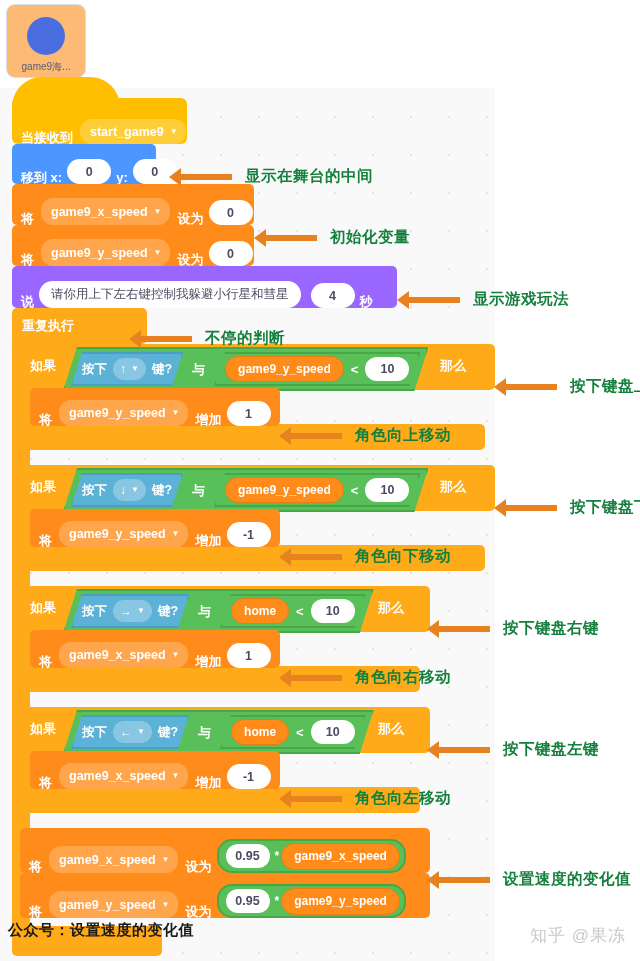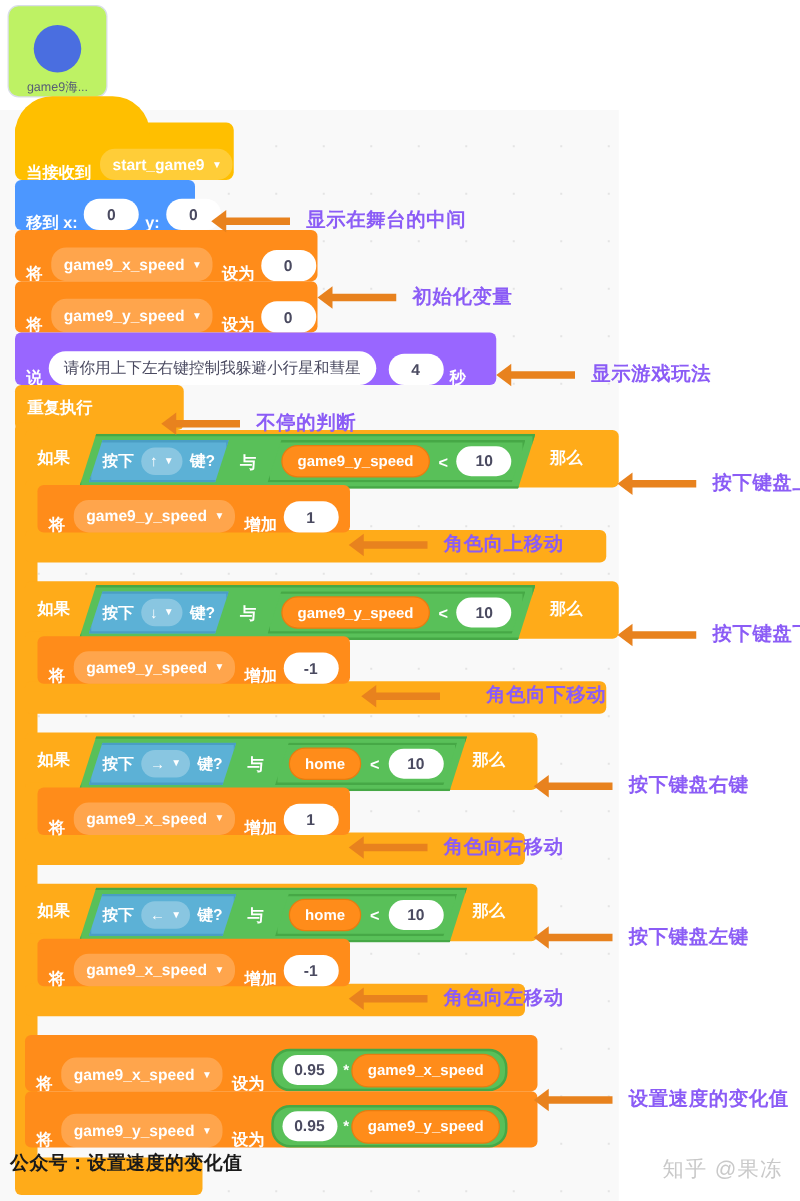--- a/index.html
+++ b/index.html
@@ -6,23 +6,23 @@
   body{
     width:640px;height:961px;position:relative;overflow:hidden;
     background:#ffffff;
     font-family:"Liberation Sans","DejaVu Sans",sans-serif;
     -webkit-font-smoothing:antialiased;
   }
 
   
   .sprite-card{
     position:absolute;left:6px;top:4px;width:80px;height:74px;
-    background:#bef264;border:1px solid #d9dde8;border-radius:9px;
+    background:#fdba74;border:1px solid #d9dde8;border-radius:9px;
     box-sizing:border-box;display:flex;flex-direction:column;
-    align-items:center;justify-content:flex-end;padding-top:8px;
+    align-items:center;justify-content:center;padding-top:8px;
   }
   .sprite-dot{width:38px;height:38px;border-radius:50%;background:#4a6ee0;}
   .sprite-label{font-size:10px;color:#575e75;margin-top:5px;white-space:nowrap;}
 
   
   .workspace{
     position:absolute;left:0;top:88px;width:495px;height:873px;
     background:#f9f9f9;
     background-image:radial-gradient(#e4e4e4 1px, transparent 1.1px);
     background-size:38px 38px;background-position:12px 10px;
@@ -100,21 +100,21 @@
 
   
   .anno{position:absolute;display:flex;align-items:center;}
   .arrow{position:relative;width:52px;height:6px;background:#e8821e;}
   .arrow::before{
     content:"";position:absolute;left:-11px;top:-6px;
     border-top:9px solid transparent;border-bottom:9px solid transparent;
     border-right:12px solid #e8821e;
   }
   .anno-text{
-    margin-left:13px;font-size:15.5px;font-weight:bold;color:#8b5cf6;
+    margin-left:13px;font-size:15.5px;font-weight:bold;color:#15803d;
     white-space:nowrap;letter-spacing:.5px;
   }
 
   .footer-note{
     position:absolute;left:8px;top:921px;font-size:15px;font-weight:bold;
     color:#1a1a1a;white-space:nowrap;letter-spacing:.5px;
   }
   .watermark{
     position:absolute;right:14px;top:924px;font-size:17px;color:#c9c9c9;
     white-space:nowrap;letter-spacing:1px;
@@ -355,21 +355,21 @@
   <span class="anno-text">按下键盘上键</span>
 </div>
 <div class="anno" style="left:290px;top:425px;">
   <span class="arrow"></span>
   <span class="anno-text">角色向上移动</span>
 </div>
 <div class="anno" style="left:505px;top:497px;">
   <span class="arrow"></span>
   <span class="anno-text">按下键盘下键</span>
 </div>
-<div class="anno" style="left:300px;top:546px;gap:24px;">
+<div class="anno" style="left:290px;top:546px;">
   <span class="arrow"></span>
   <span class="anno-text">角色向下移动</span>
 </div>
 <div class="anno" style="left:438px;top:618px;">
   <span class="arrow"></span>
   <span class="anno-text">按下键盘右键</span>
 </div>
 <div class="anno" style="left:290px;top:667px;">
   <span class="arrow"></span>
   <span class="anno-text">角色向右移动</span>

